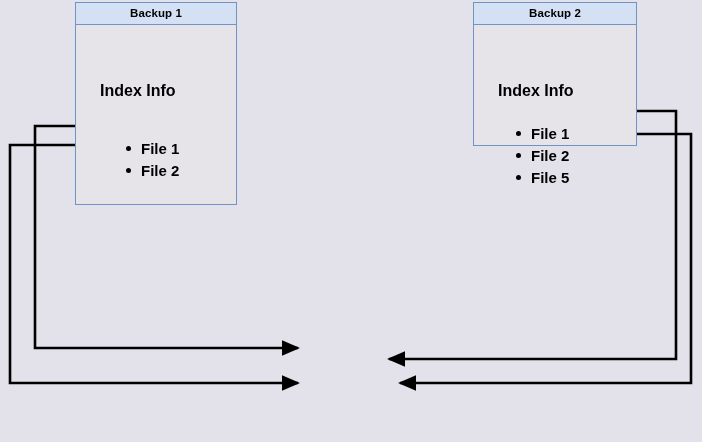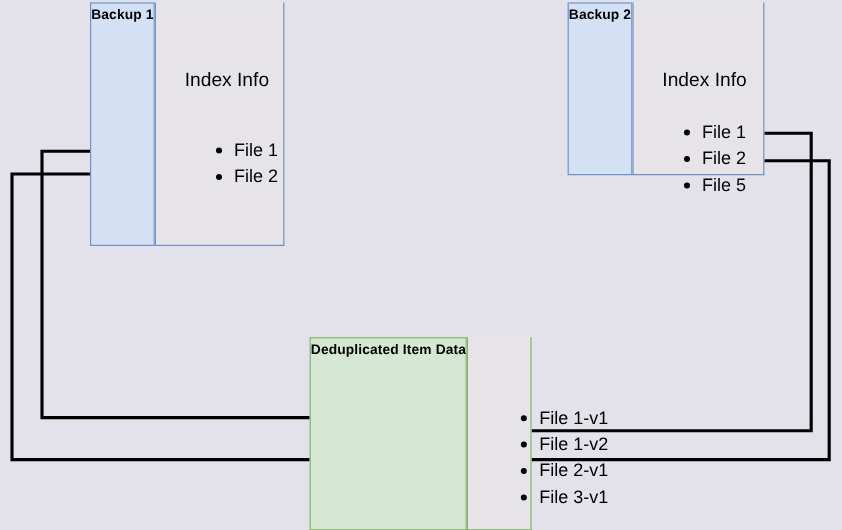--- a/index.html
+++ b/index.html
@@ -29,36 +29,37 @@
     height: 442px;
     z-index: 1;
     pointer-events: none;
   }
   
   .box {
     position: absolute;
     z-index: 2;
     box-sizing: border-box;
     display: flex;
-    flex-direction: row;
+    flex-direction: column;
   }
   .box-header {
     box-sizing: border-box;
     text-align: center;
     font-size: 11.5px;
     font-weight: bold;
     color: #000000;
     letter-spacing: 0.1px;
     padding: 4px 0 4px 0;
     line-height: 13px;
   }
   .box-body {
     box-sizing: border-box;
     flex: 1 1 auto;
     position: relative;
+    font-weight: bold;
   }
   
   .box.blue .box-header {
     background: #d4e1f5;
     border: 1px solid #7093c6;
   }
   .box.blue .box-body {
     background: #e6e4e9;
     border: 1px solid #7093c6;
     border-top: none;
@@ -153,24 +154,15 @@
       <div class="section-label">Index Info</div>
       <ul class="file-list">
         <li>File 1</li>
         <li>File 2</li>
         <li>File 5</li>
       </ul>
     </div>
   </div>
 
   <div class="box green" id="box-dedup">
-    <div class="box-header">Deduplicated Item Data</div>
-    <div class="box-body">
-      <ul class="file-list">
-        <li>File 1-v1</li>
-        <li>File 1-v2</li>
-        <li>File 2-v1</li>
-        <li>File 3-v1</li>
-      </ul>
-    </div>
   </div>
 
 </div>
 
 </body></html>

